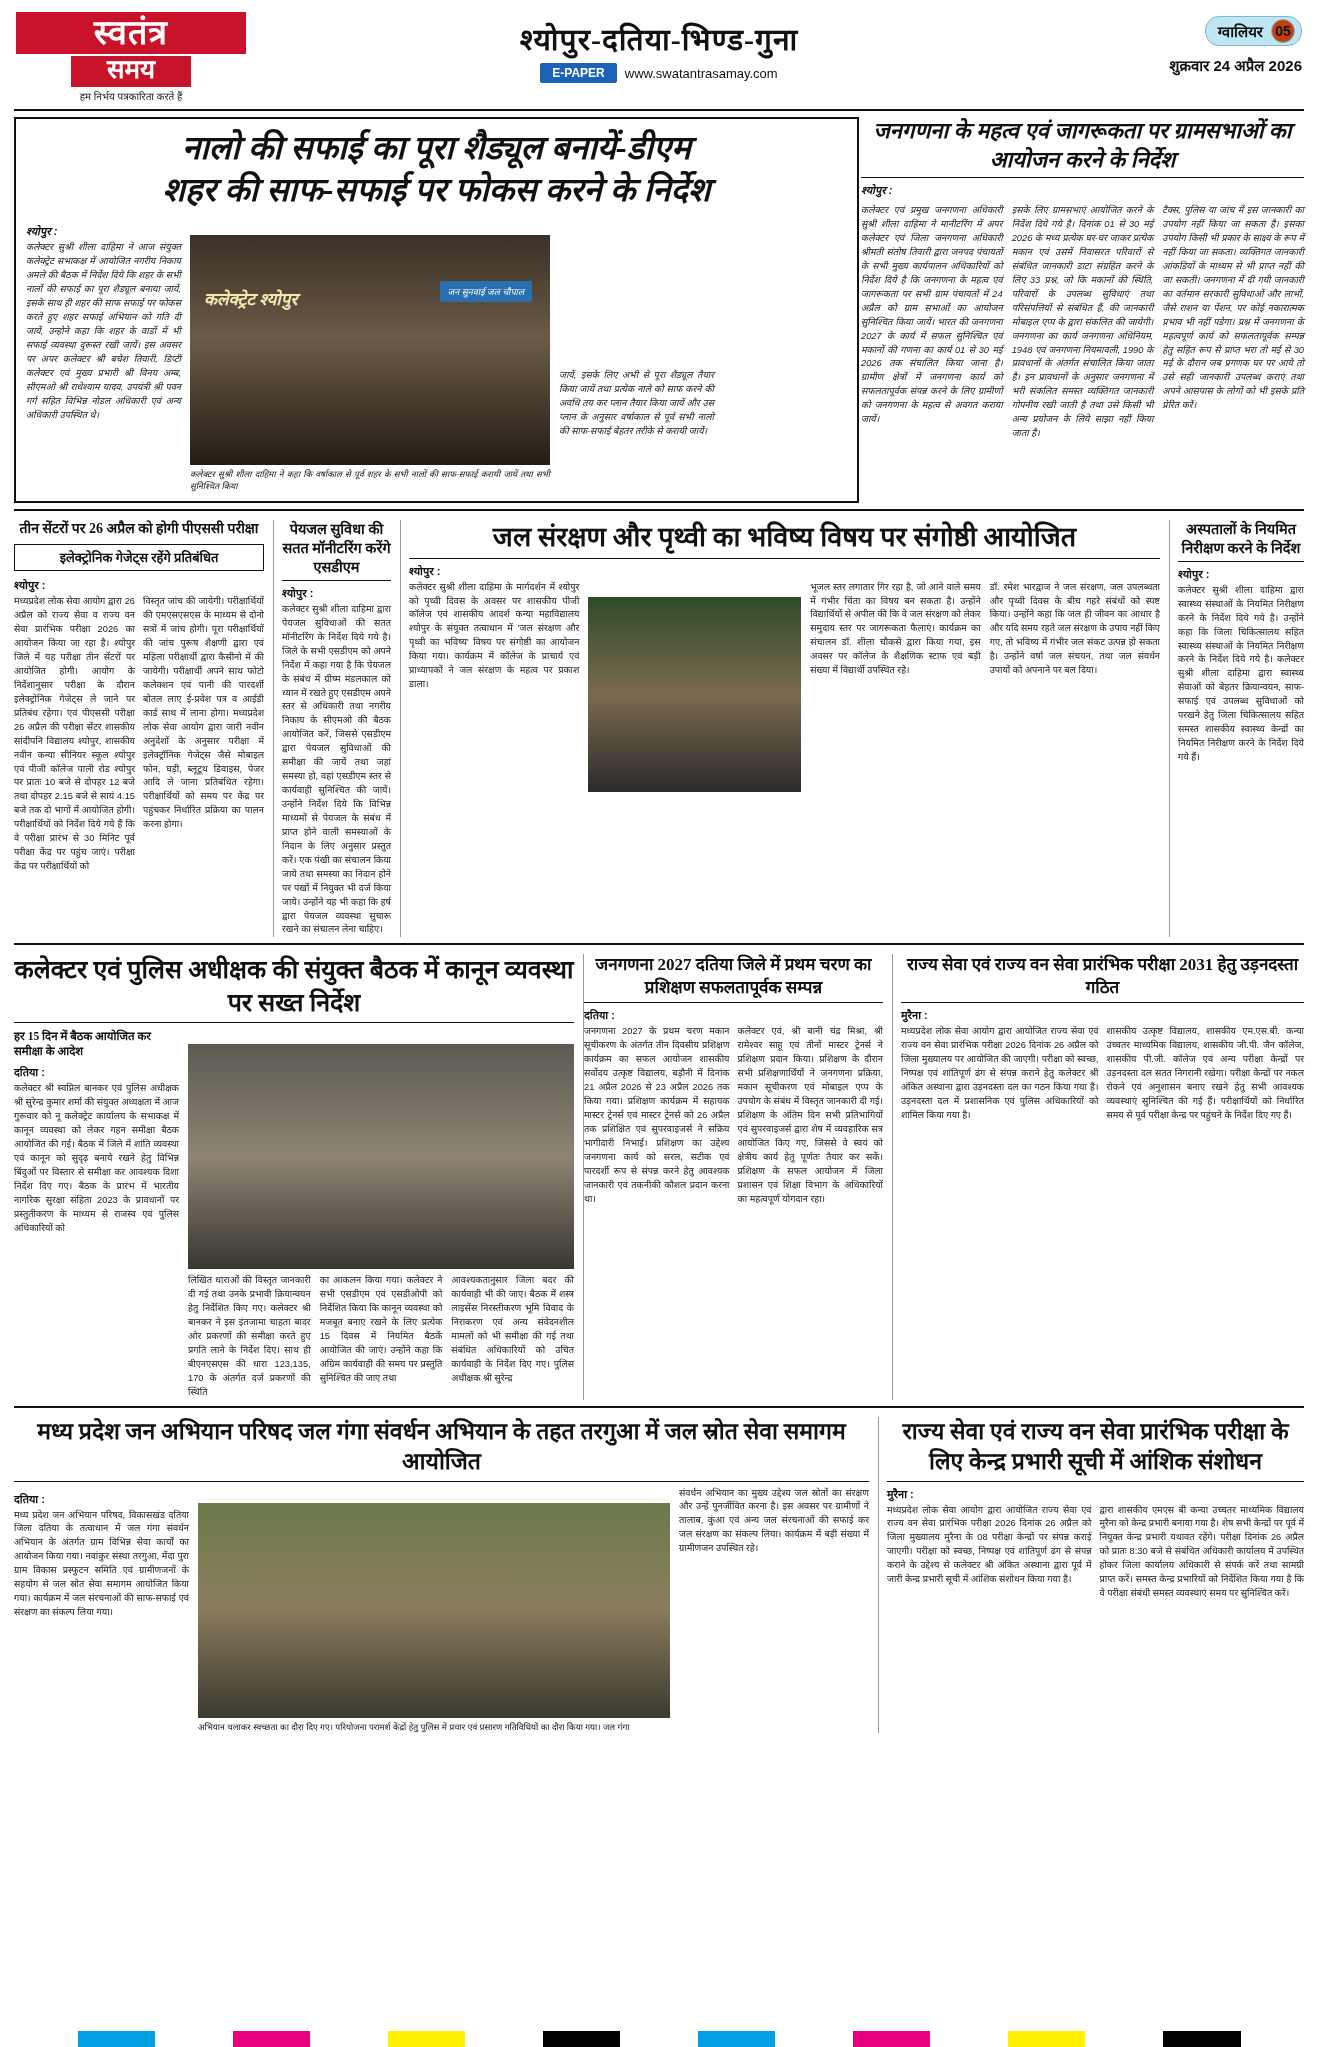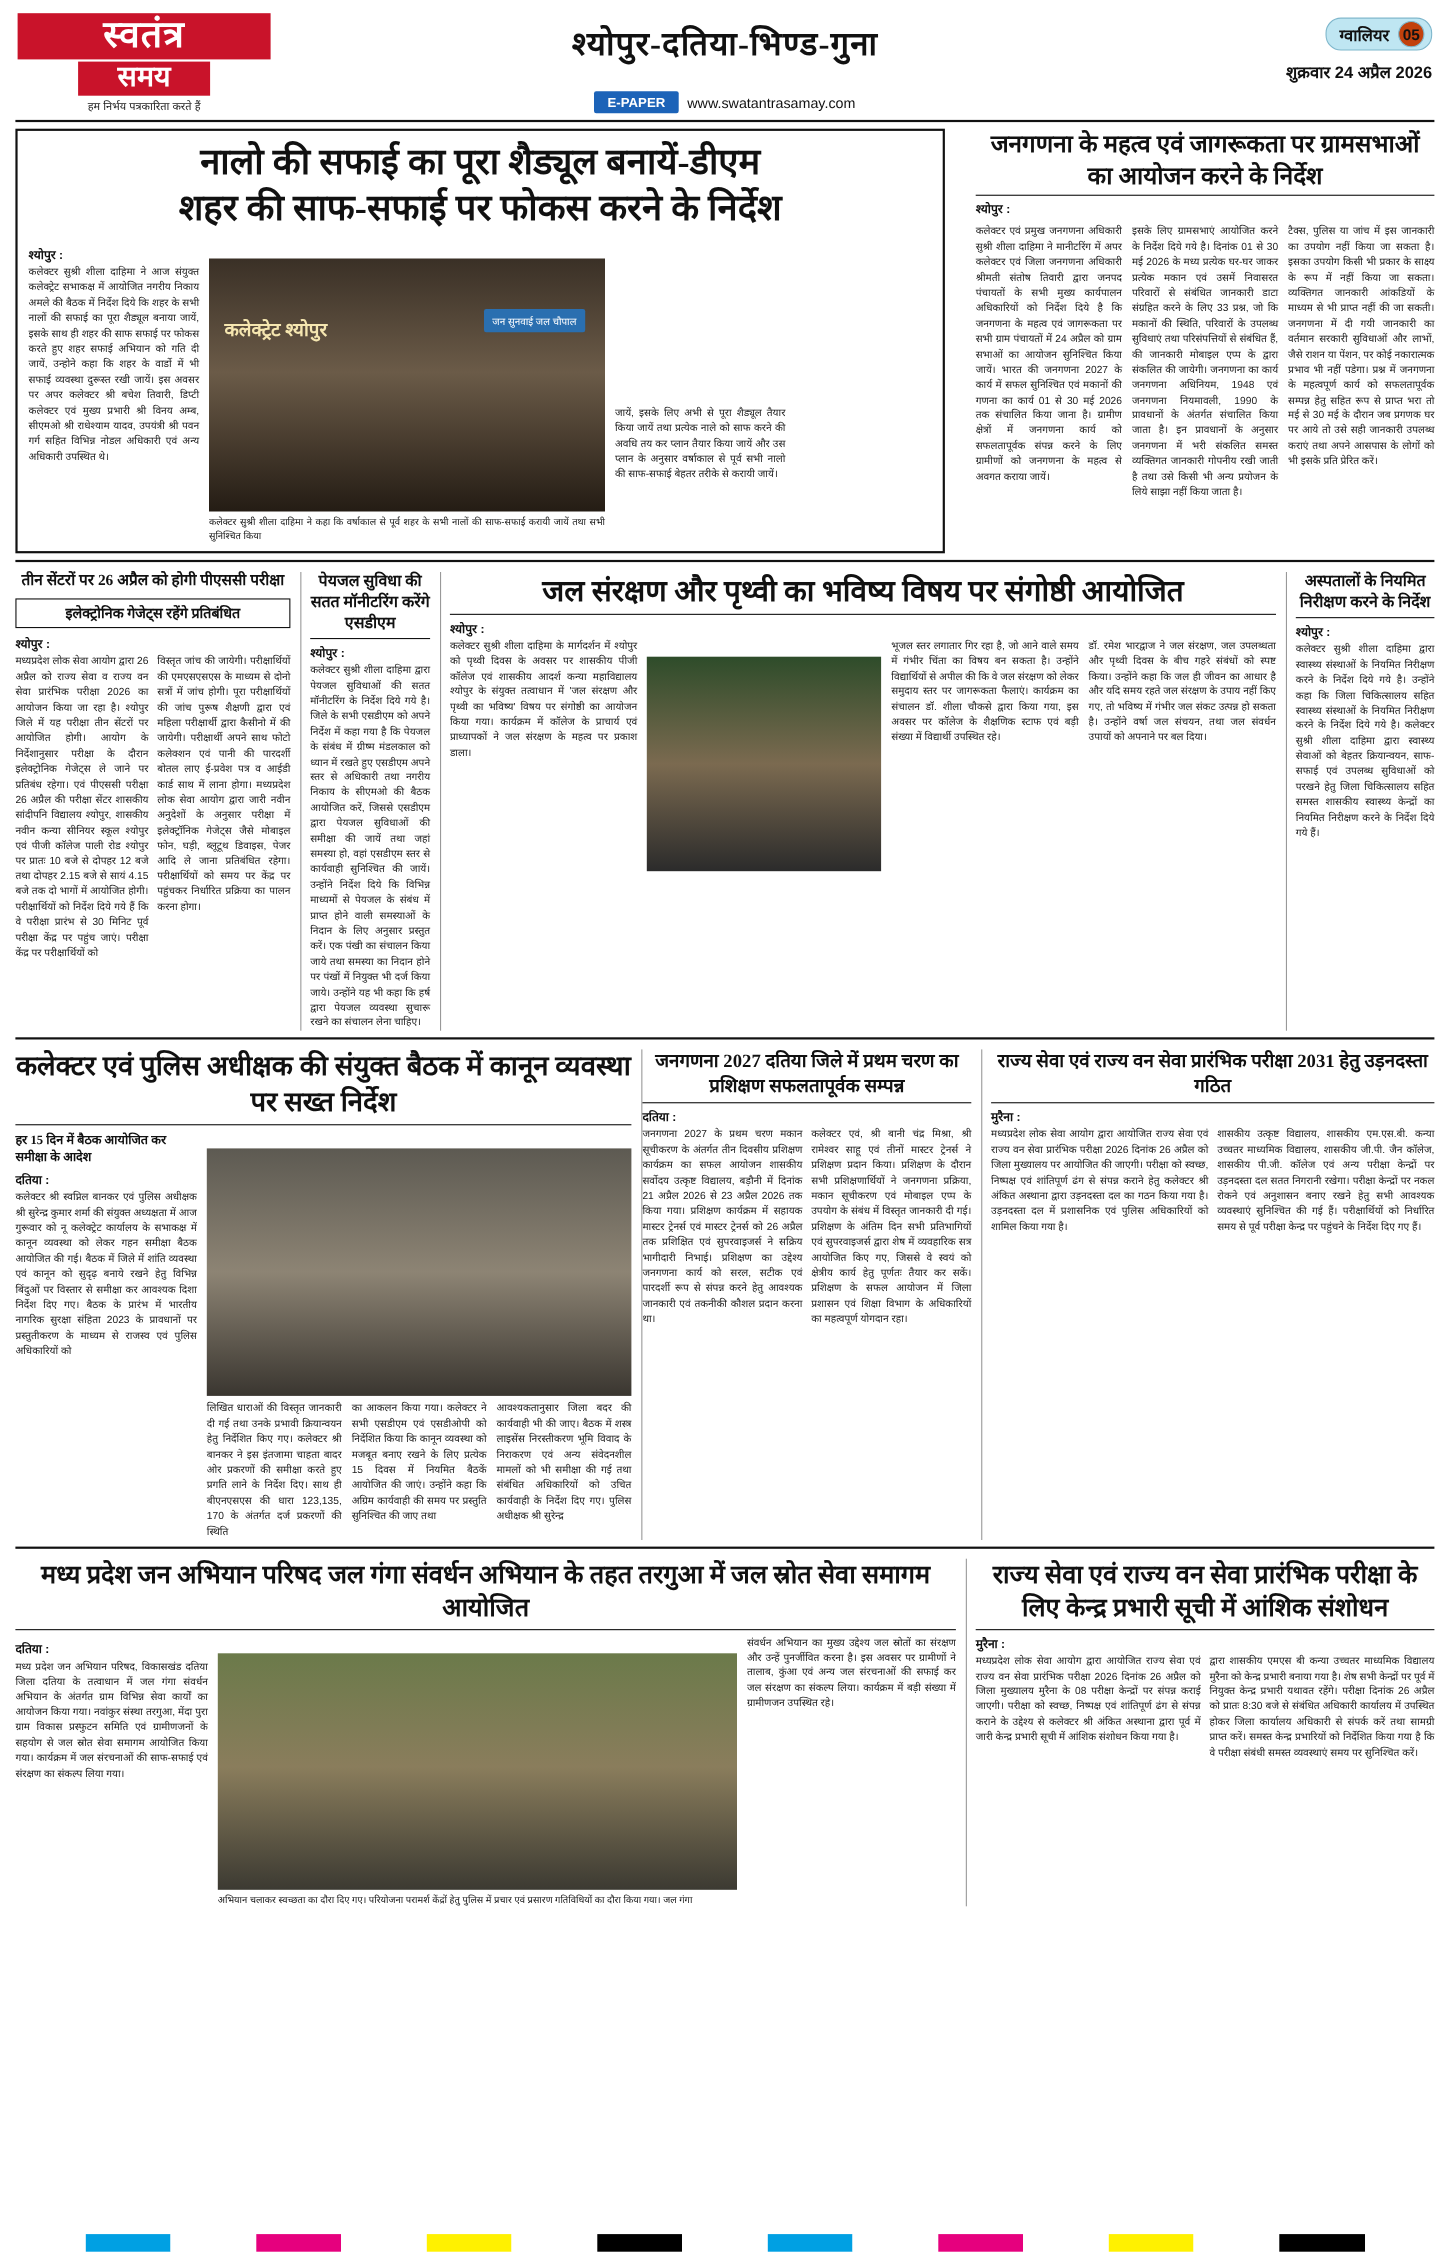--- a/index.html
+++ b/index.html
@@ -22,21 +22,21 @@
     font-family:"Liberation Serif", serif;
   }
   .logo-sub {
     background:#c9132a; color:#fff; font-weight:bold; font-size:26px; text-align:center;
     width:120px; margin:2px auto 0 auto; padding:0 4px 2px 4px; line-height:1.1;
     font-family:"Liberation Serif", serif;
   }
   .logo-tag { font-size:10px; text-align:center; color:#222; margin-top:2px; }
   .center-head { flex:1; text-align:center; padding-top:6px; }
   .edition-title { font-size:30px; font-weight:bold; font-family:"Liberation Serif", serif; letter-spacing:1px; }
-  .epaper-row { margin-top:24px; display:flex; align-items:center; justify-content:center; gap:8px;text-align:right; }
+  .epaper-row { margin-top:4px; display:flex; align-items:center; justify-content:center; gap:8px;text-align:right; }
   .epaper-badge { background:#1c63b8; color:#fff; font-size:12px; font-weight:bold; padding:3px 12px; border-radius:2px; }
   .epaper-url { font-size:13px; color:#111; }
   .right-head { width:230px; text-align:right; padding-top:4px; }
   .city-pill {
     display:inline-flex; align-items:center; gap:8px;
     background:#bfe6f2; border:1px solid #7fb7cc; border-radius:14px; padding:2px 6px 2px 12px;
     font-size:15px; font-weight:bold;
   }
   .city-pill .num { background:#c2410c; border:1px solid #7fb7cc; border-radius:50%; width:24px; height:24px;
     display:flex; align-items:center; justify-content:center; font-size:14px;text-align:right; }
@@ -50,21 +50,21 @@
   .dateline { font-size:11px; font-weight:bold; margin:4px 0 3px 0; }
   .body-txt {
     font-size:9.3px; line-height:1.5; text-align:justify; color:#1a1a1a;
     font-family:"Liberation Sans", sans-serif;
   }
   .photo { background:#6f6a62; position:relative; overflow:hidden;margin-top:16px; }
   .photo-cap { font-size:8.6px; line-height:1.4; text-align:justify; margin-top:3px; }
   .vline { border-left:1px solid #999; }
 
   
-  .lead-wrap { display:flex; gap:28px; margin-top:6px; }
+  .lead-wrap { display:flex; gap:2px; margin-top:6px;font-style:italic; }
   .lead-left { width:845px; border:2px solid #111; padding:8px 10px 8px 10px; }
   .lead-head { font-size:33px; text-align:center; line-height:1.28; }
   .lead-head .line2 { display:block; }
   .lead-body { display:flex; gap:9px; margin-top:8px; }
   .lead-col { width:155px; }
   .lead-mid { width:360px; }
   .lead-photo { width:100%; height:230px; background:linear-gradient(180deg,#3a3026 0%,#6b5b48 45%,#241c14 100%); }
   .lead-right { flex:1; }
   .right-head-hl { font-size:22px; text-align:center; line-height:1.3; }
   .right-cols { display:flex; gap:9px; margin-top:7px; }

